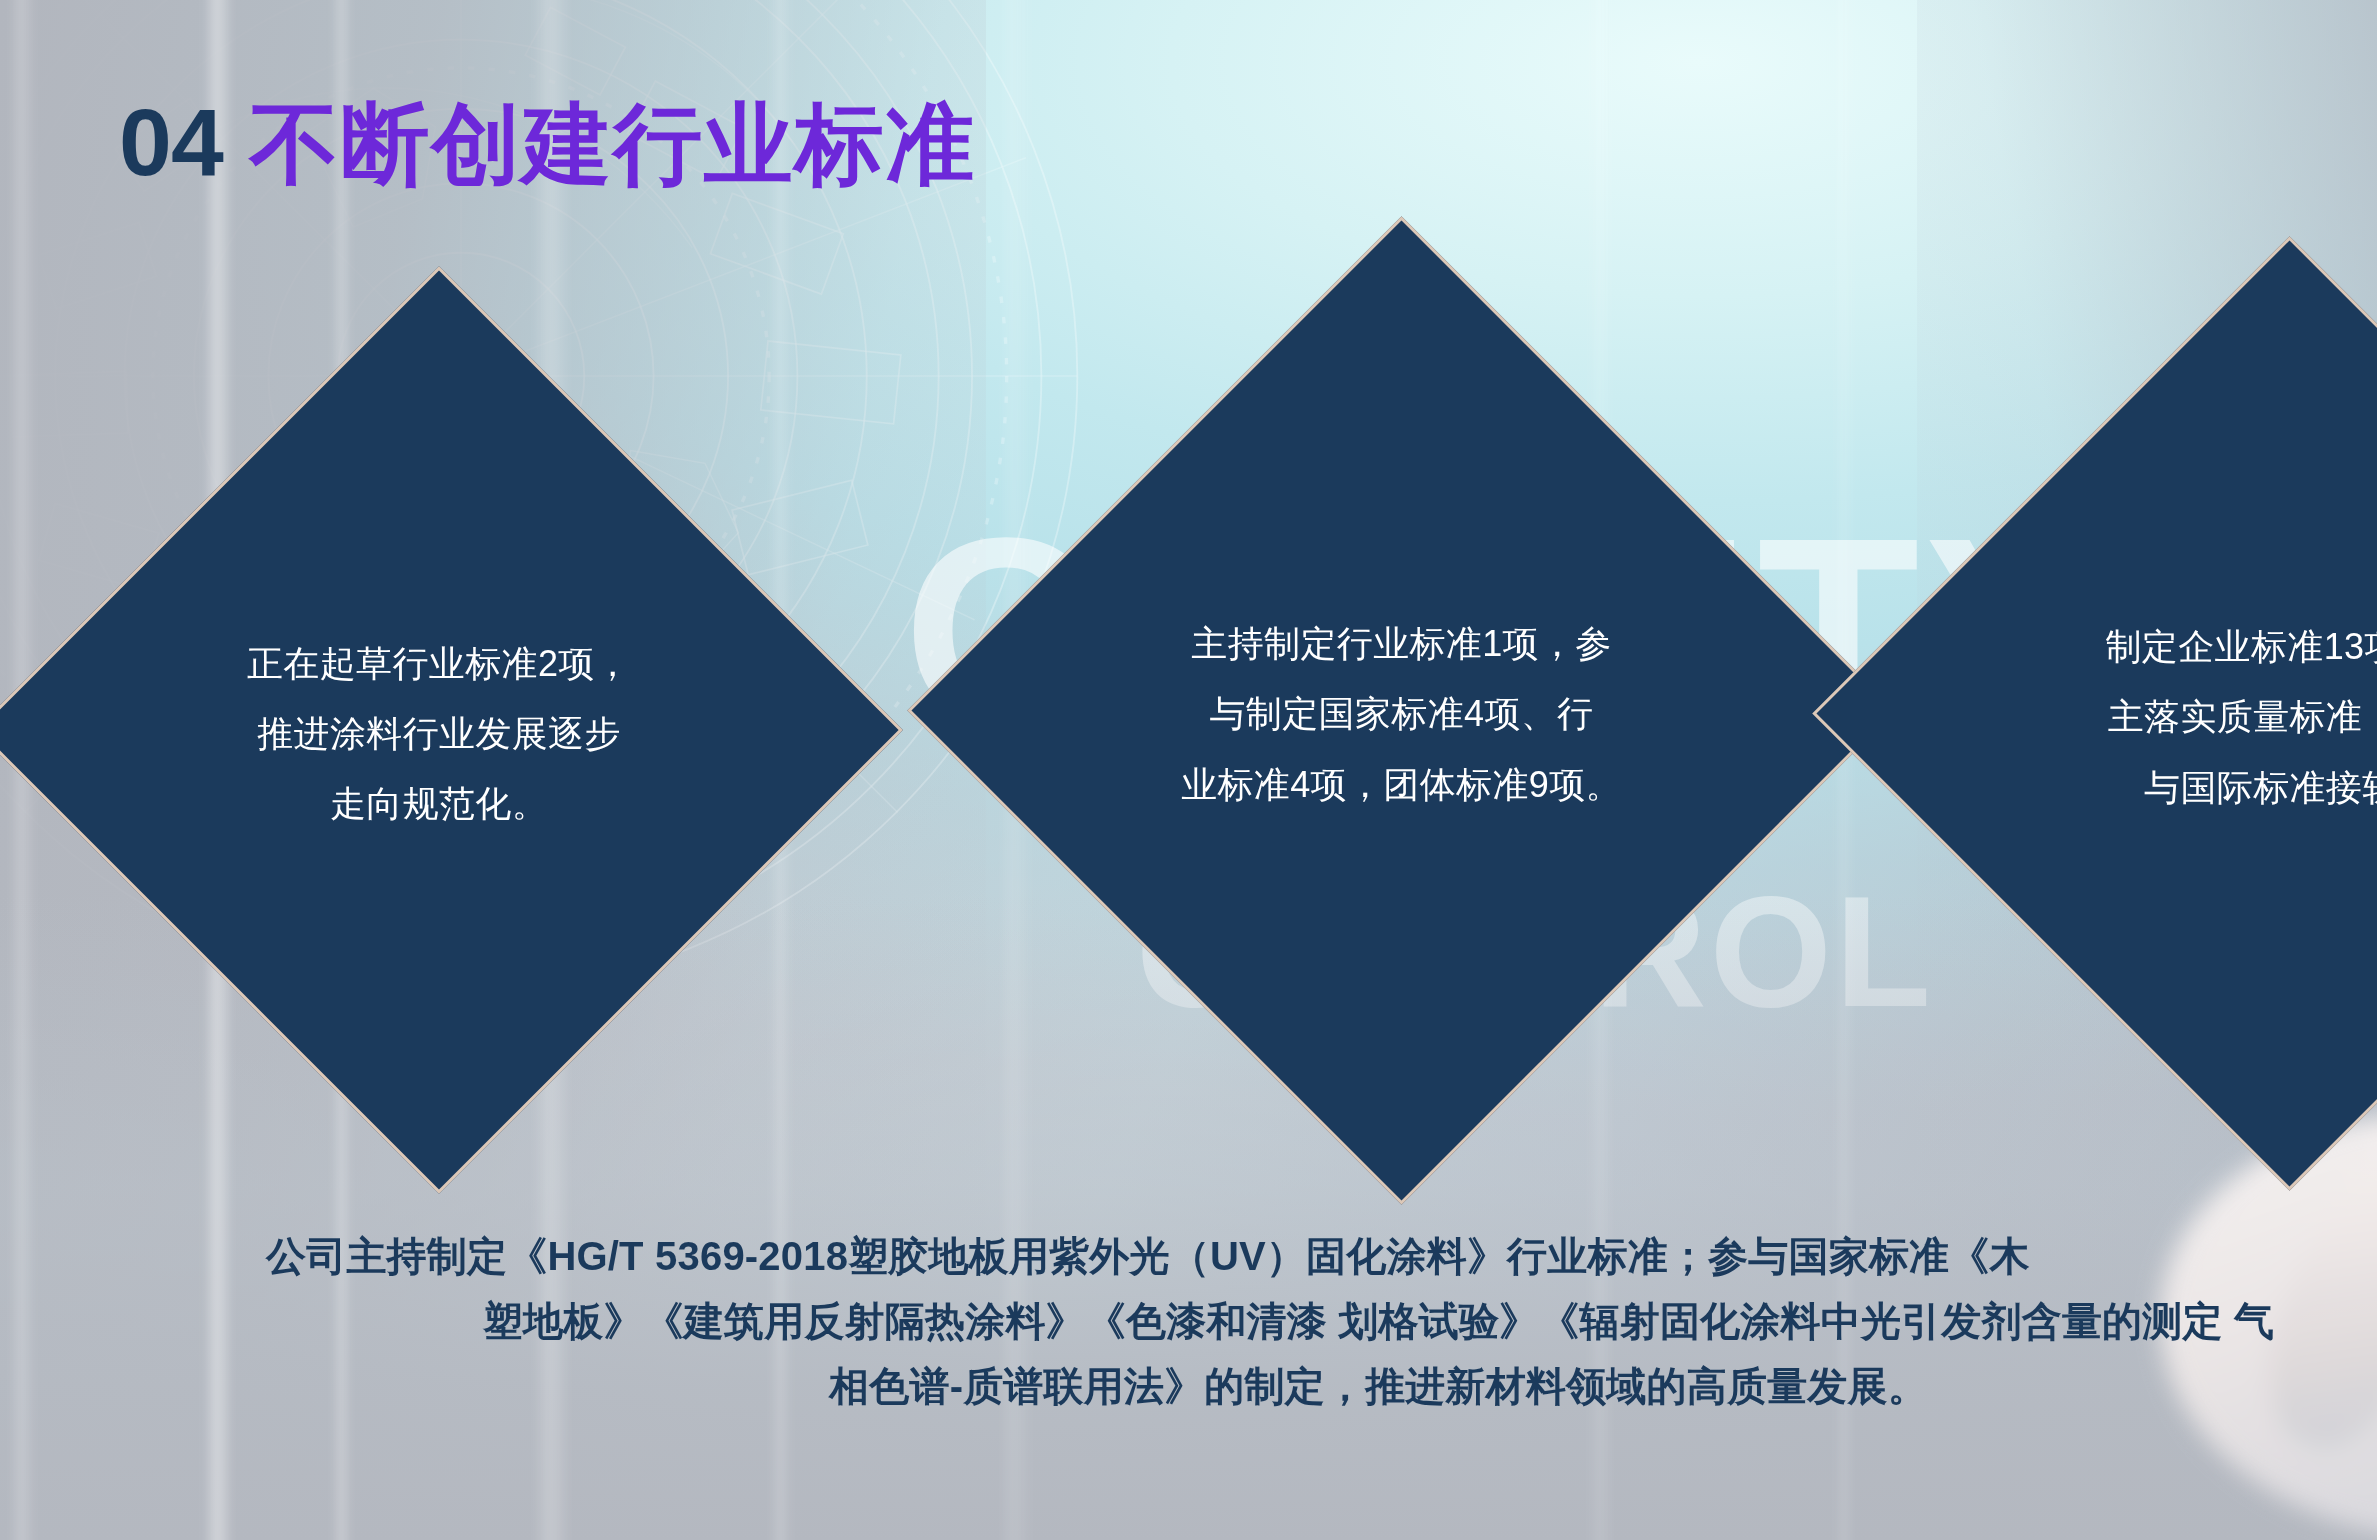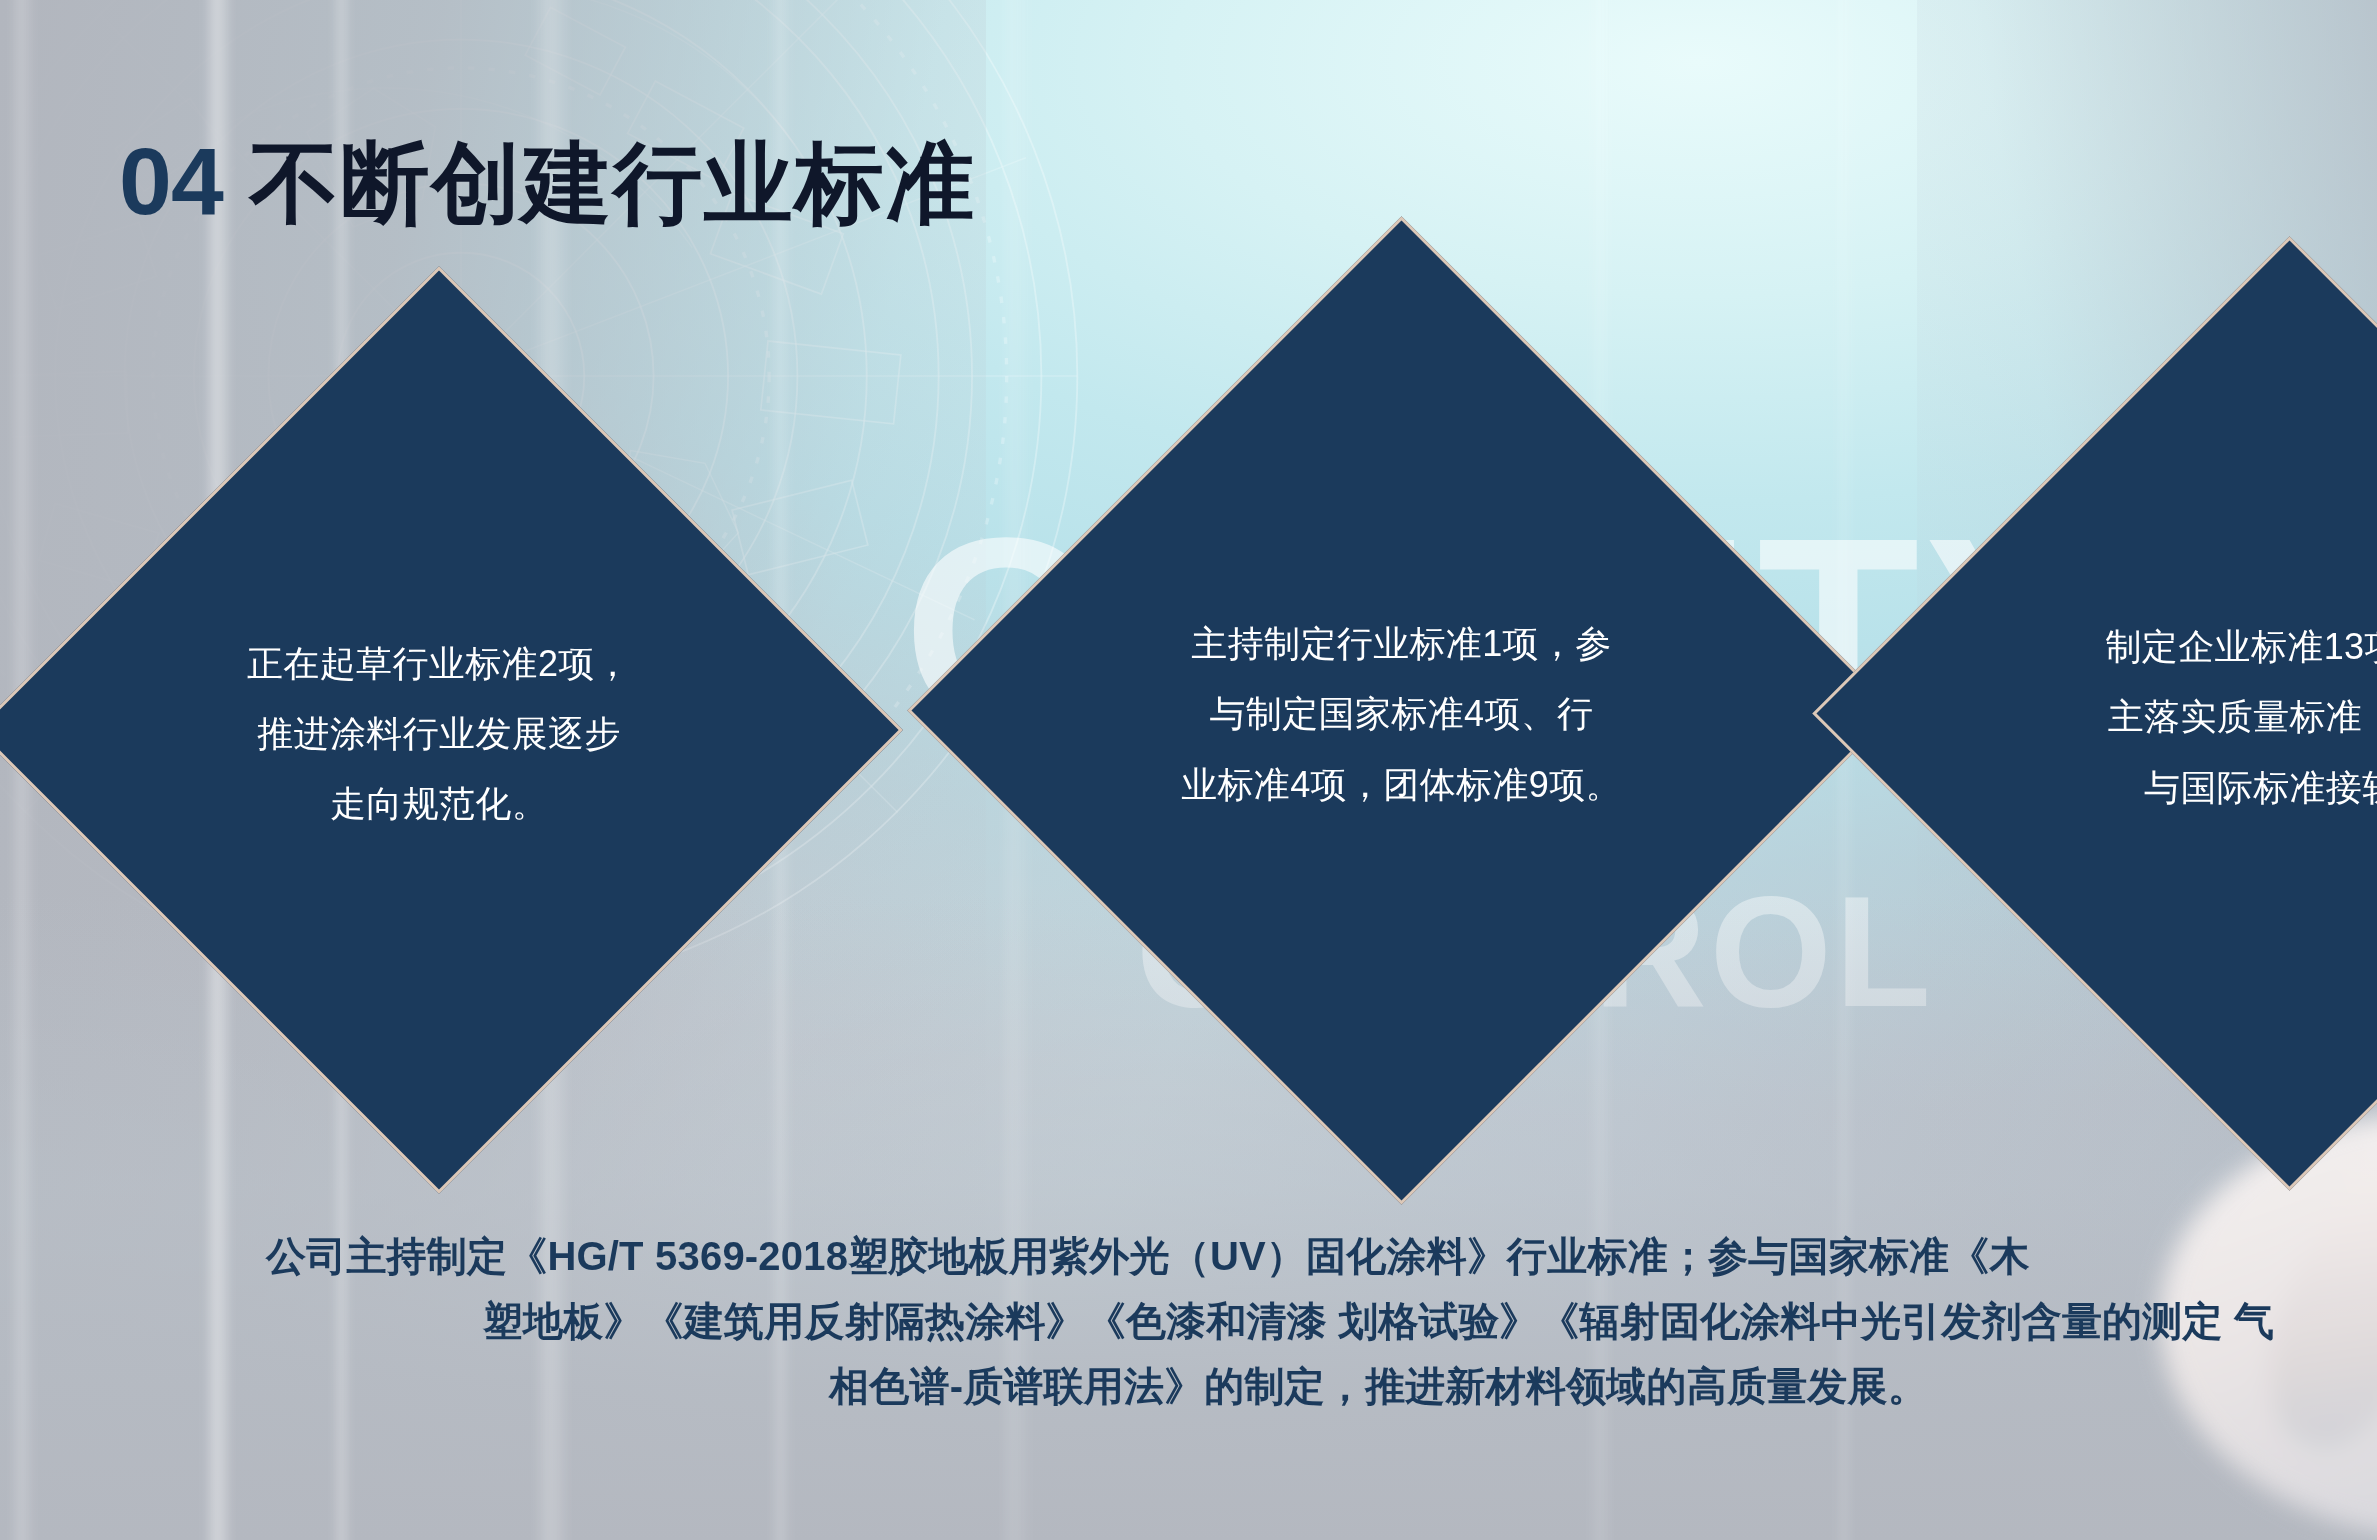--- a/index.html
+++ b/index.html
@@ -47,23 +47,23 @@
   .wm-control{left:1136px;top:880px;font-size:157px;color:rgba(255,255,255,.42);}
 
   
   .hand{position:absolute;right:-43px;bottom:-57px;width:785px;height:713px;opacity:.92;filter:blur(12.4px);}
   .finger{position:absolute;border-radius:50% 50% 45% 45%/60% 60% 40% 40%;
     background:linear-gradient(150deg,#fdf9f8 0%,#f3ecea 35%,#e2dcdd 70%,#cfd2d9 100%);}
   .palm{position:absolute;right:28.5px;bottom:57px;width:594px;height:428px;border-radius:46% 52% 40% 50%/48% 44% 56% 52%;
     background:linear-gradient(160deg,#fbf7f6 0%,#efe9e8 40%,#dcdbe0 78%,#cbd0d8 100%);}
 
   
-  .title-row{position:absolute;left:119px;top:95px;display:flex;align-items:baseline;gap:27px;margin-top:39px;}
+  .title-row{position:absolute;left:119px;top:95px;display:flex;align-items:baseline;gap:27px;}
   .title-num{font-size:95px;font-weight:700;color:#1b3a5c;letter-spacing:-.01em;line-height:1;}
-  .title-text{font-size:89px;font-weight:700;color:#0f172a;letter-spacing:.02em;line-height:1;}
+  .title-text{font-size:89px;font-weight:700;color:#6d28d9;letter-spacing:.02em;line-height:1;}
 
   
   .diamond{
     position:absolute;
     background:#1b3a5c;
     border:3.3px solid #dcc8b8;
     transform:rotate(45deg);
     box-sizing:border-box;
   }
   .diamond-inner{

